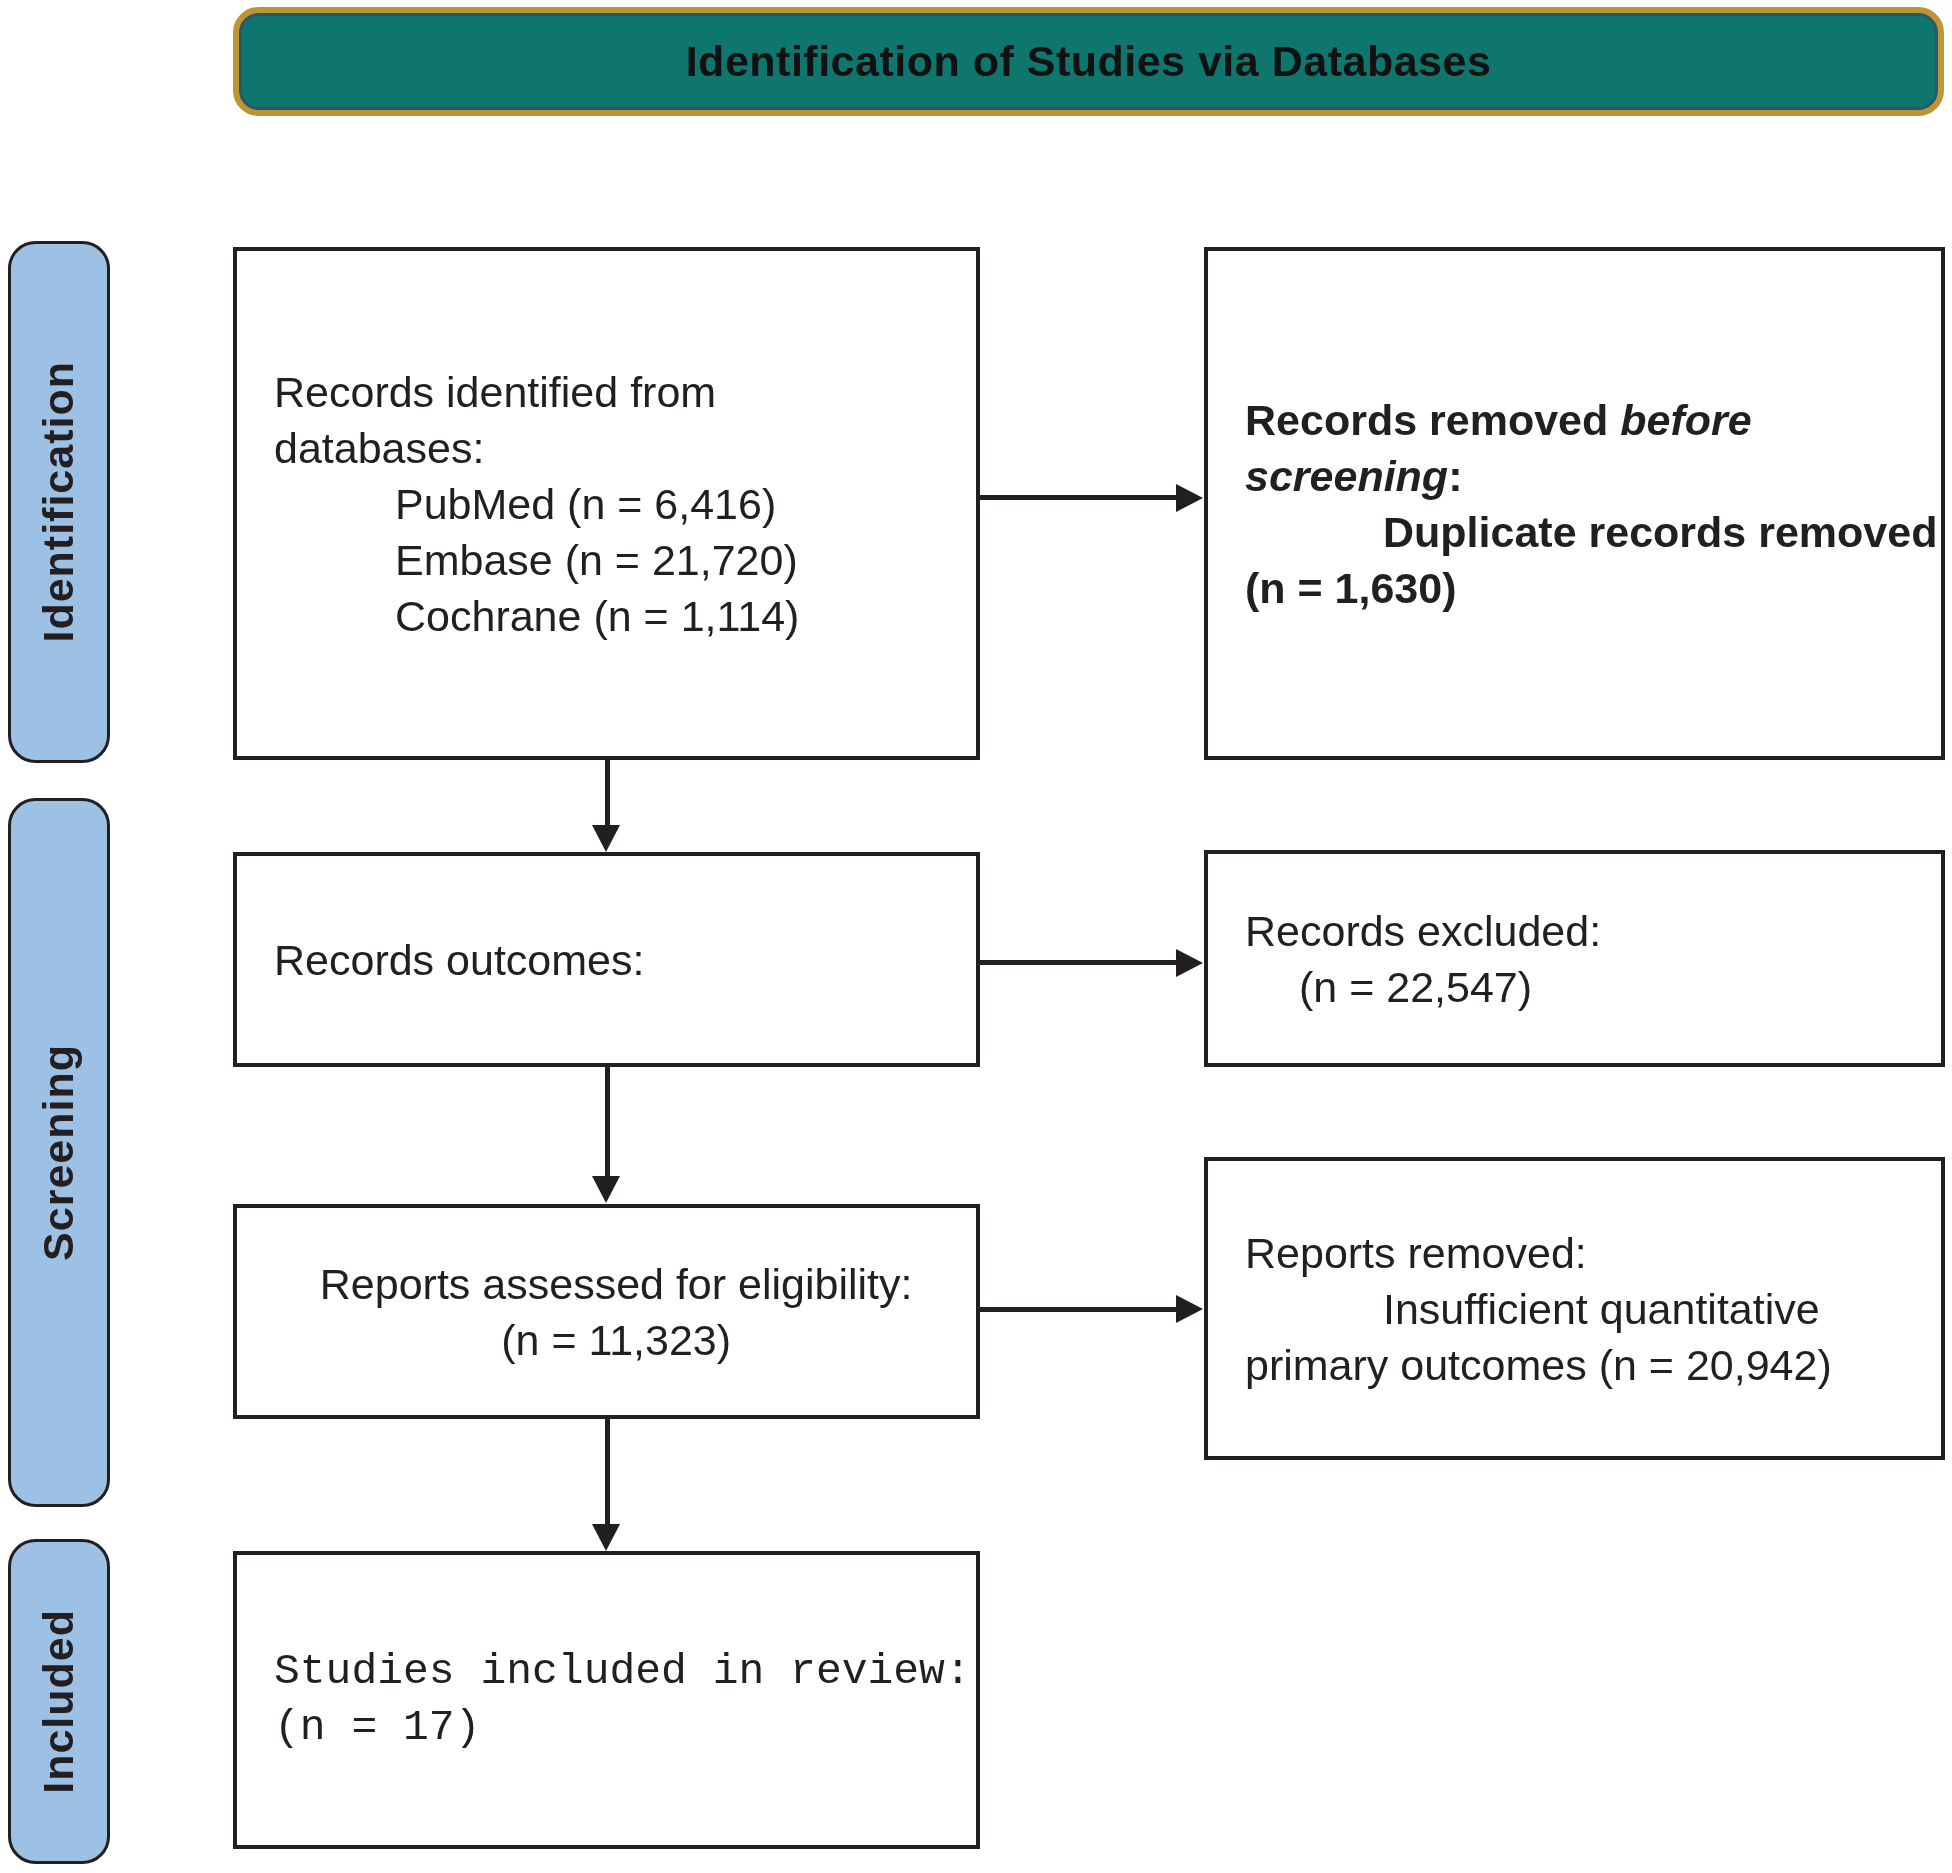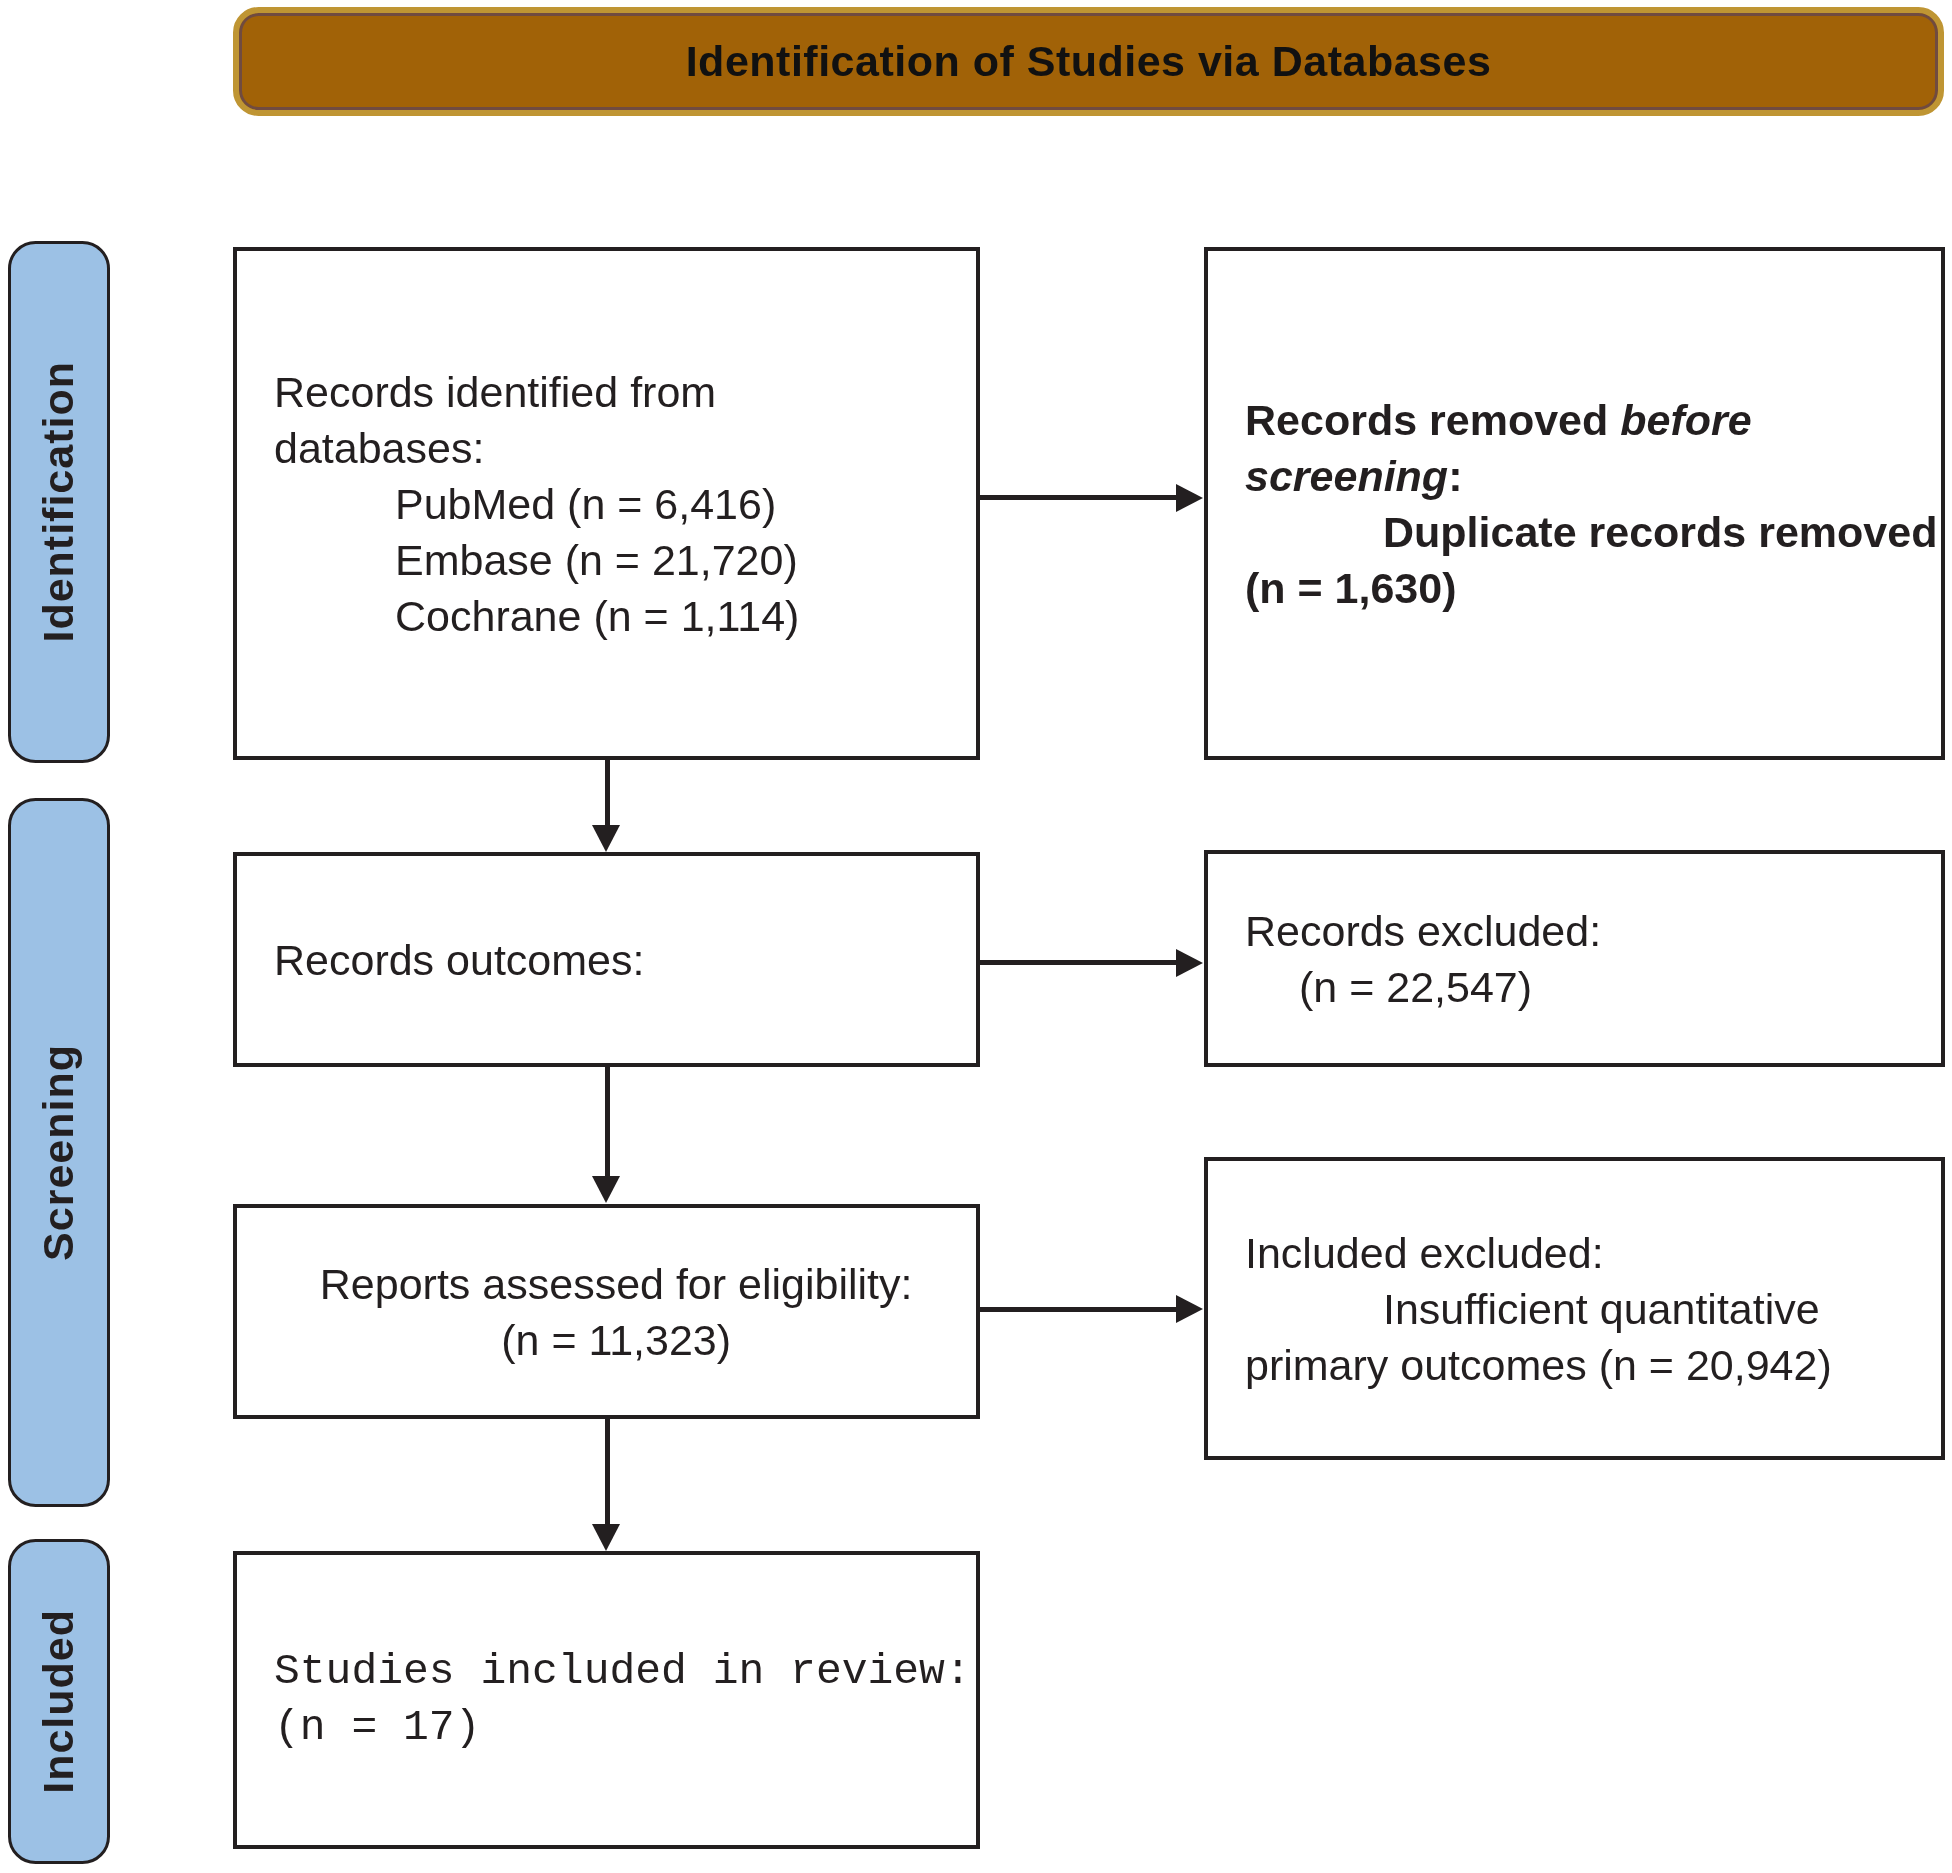--- a/index.html
+++ b/index.html
@@ -10,21 +10,21 @@
     background: #ffffff;
     font-family: "Liberation Sans", sans-serif;
     color: #231f20;
   }
 
   
   .banner {
     position: absolute;
     left: 233px; top: 6.9px;
     width: 1711px; height: 109px;
-    background: #a16207;
+    background: #0f766e;
     border: 6.9px solid #bf9533;
     border-radius: 25.6px;
     box-shadow: inset 0 0 0 3px rgba(72, 57, 112, 0.55);
     display: flex; align-items: center; justify-content: center;
     box-sizing: border-box;
   }
   .banner-text {
     font-size: 43px;
     font-weight: bold;
     color: #111111;
@@ -141,21 +141,21 @@
     <div class="tline">Records excluded:</div>
     <div class="tline indent-c">(n = 22,547)</div>
   </div>
 
   <div class="fbox box-assessed">
     <div class="tline">Reports assessed for eligibility:</div>
     <div class="tline">(n = 11,323)</div>
   </div>
 
   <div class="fbox box-reports-excluded">
-    <div class="tline">Included excluded:</div>
+    <div class="tline">Reports removed:</div>
     <div class="tline indent-b">Insufficient quantitative</div>
     <div class="tline">primary outcomes (n = 20,942)</div>
   </div>
 
   <div class="fbox box-included">
     <div class="tline">Studies included in review:</div>
     <div class="tline">(n = 17)</div>
   </div>
 
   <div>

